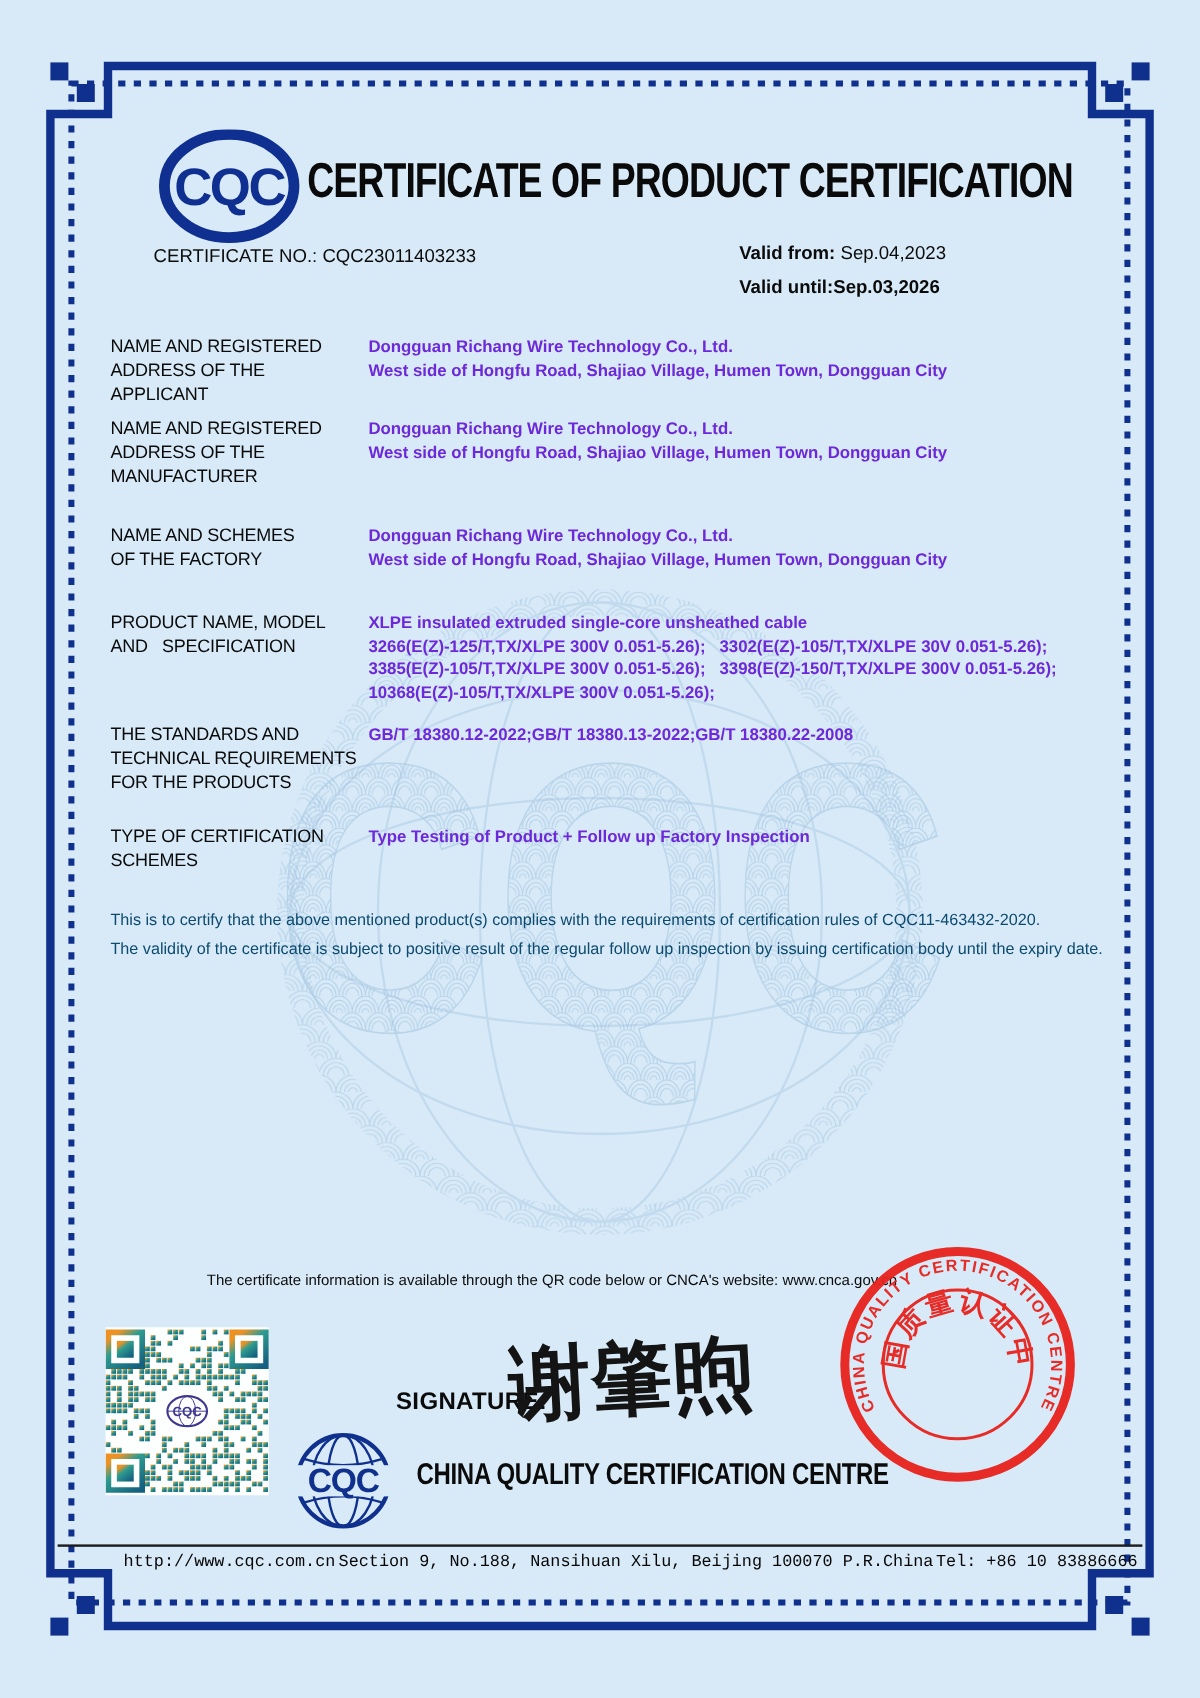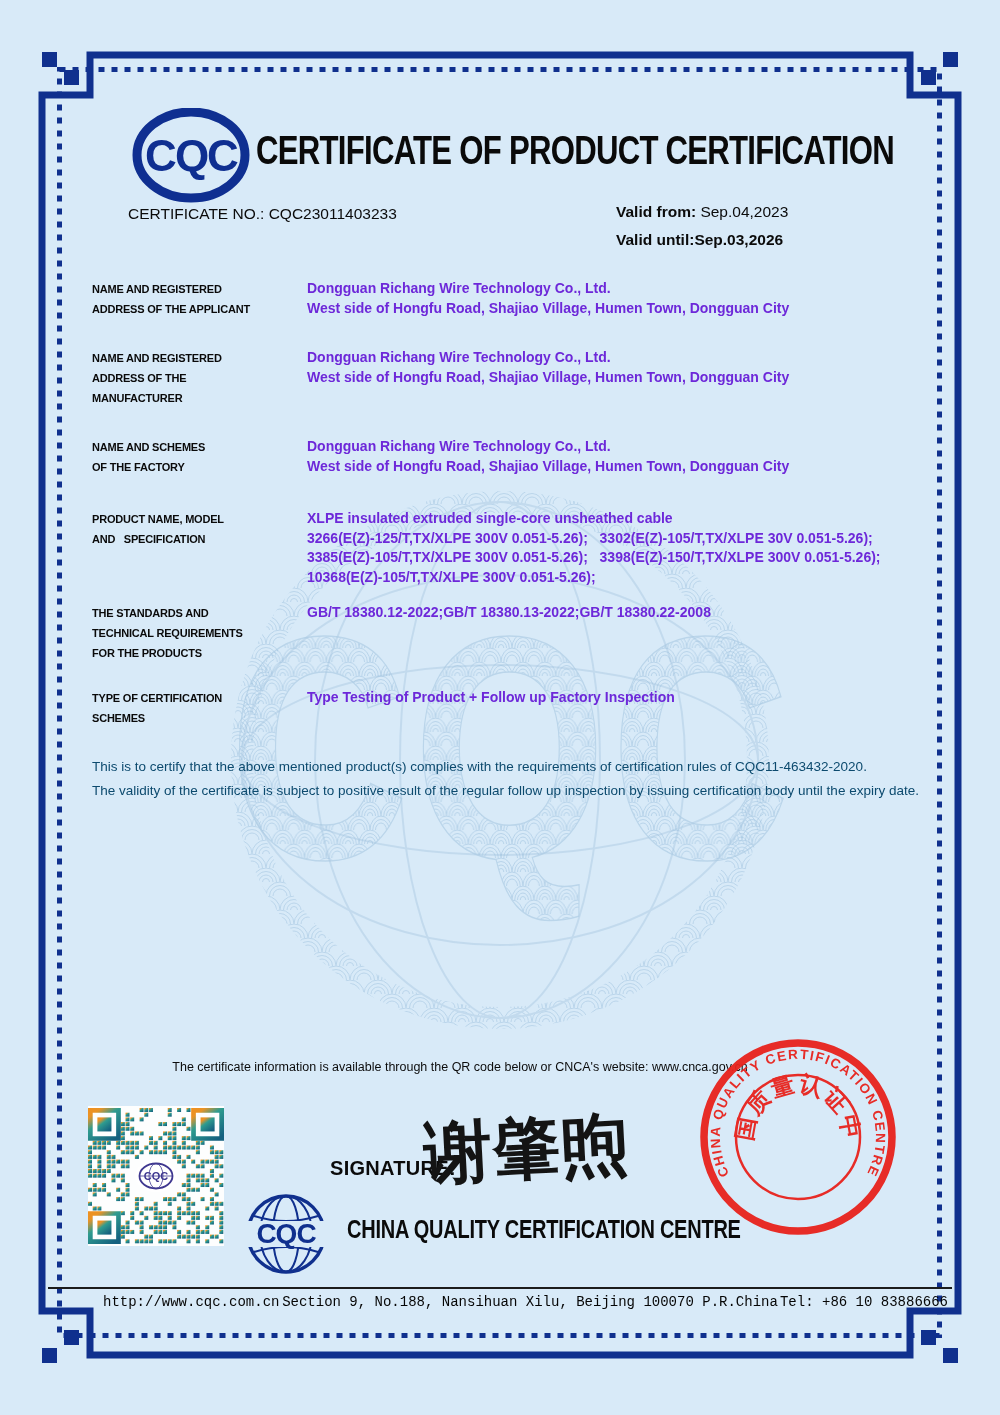--- a/index.html
+++ b/index.html
@@ -25,21 +25,21 @@
     color:#0a0a0a;
   }
   .cert-no{position:absolute; left:128px; top:205px; font-size:15.5px; font-weight:400;}
   .valid-line{position:absolute; left:616px; font-size:15.5px; font-weight:700; white-space:nowrap;}
   .valid-line .val-normal{font-weight:400;}
 
   
   .field-row{position:absolute; left:92px; right:55px;}
   .f-label{
     position:absolute; left:0; top:0; width:212px;
-    font-size:11px; font-weight:700; line-height:20px; letter-spacing:-.2px;
+    font-size:15px; font-weight:400; line-height:20px; letter-spacing:-.2px;
     white-space:pre-wrap; color:#0a0a0a;
   }
   .f-value{
     position:absolute; left:215px; top:0; right:0;
     font-size:14px; line-height:19.5px; white-space:pre-wrap; color:#6d28d9;font-weight:bold;
   }
 
   
   .statement{position:absolute; left:92px; width:840px; font-size:13.5px; color:#0c4a6e;}
 

